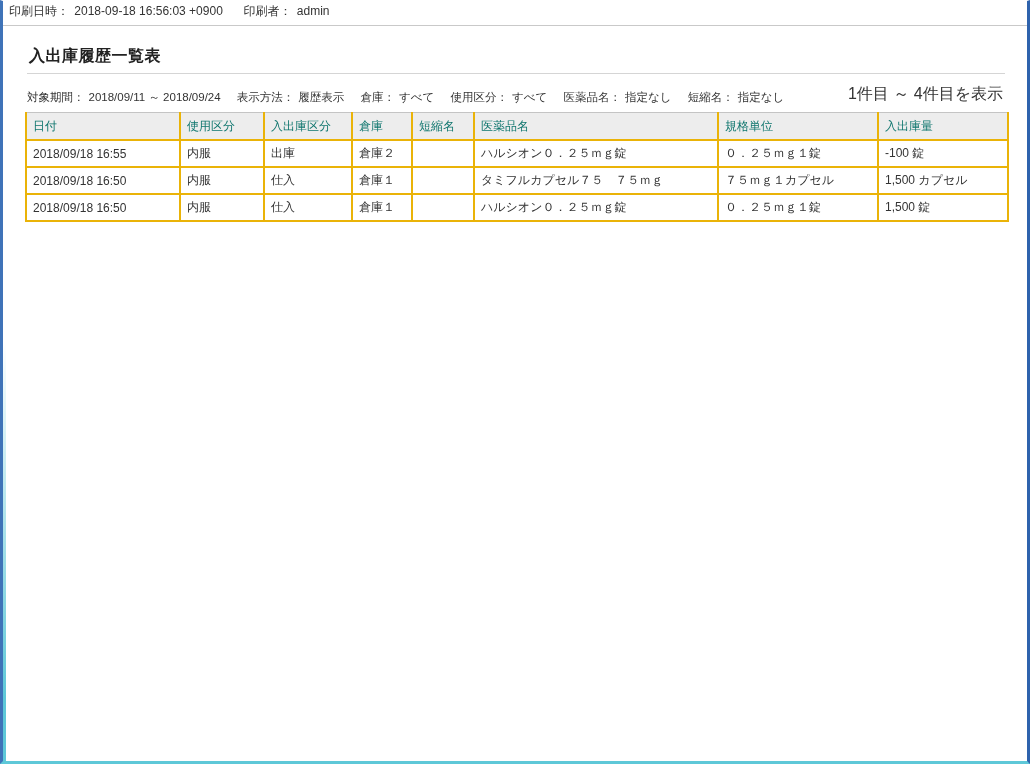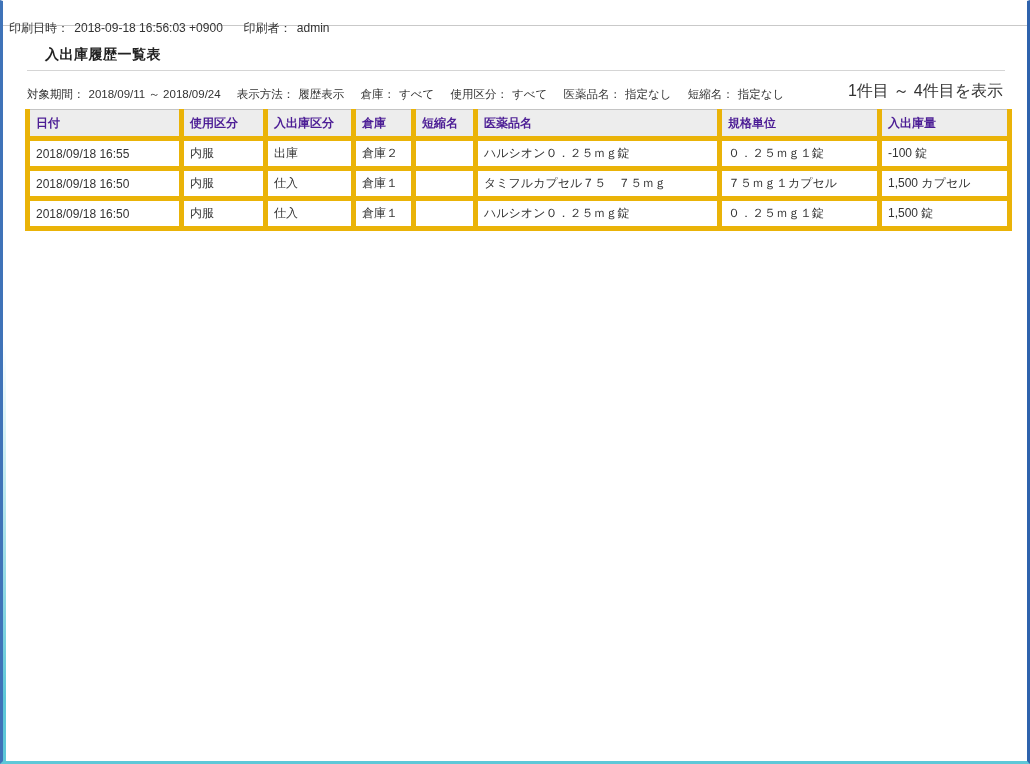--- a/index.html
+++ b/index.html
@@ -37,41 +37,41 @@
     left: 0; bottom: 0;
     width: 3px; height: 420px;
     background: linear-gradient(to bottom, rgba(94,200,216,0) 0%, #5ec8d8 85%);
     pointer-events: none;
   }
 
   
   .print-header {
     box-sizing: border-box;
     height: 25px;
-    padding: 19px 0 0 6px;
+    padding: 2px 0 0 6px;
     border-bottom: 1px solid #c9c9c9;
     background: #ffffff;
     white-space: nowrap;
     font-size: 12px;
     color: #333333;
   }
   .print-header .ph-value { margin-left: 2px; }
   .print-header .ph-gap { display: inline-block; width: 14px; }
 
   
   .content {
     box-sizing: border-box;
     padding: 12px 22px 0 22px;
   }
 
   .page-title {
-    font-size: 14px;
+    font-size: 16px;
     font-weight: bold;
     color: #222222;
-    margin: 8px 0 6px 20px;
+    margin: 8px 0 6px 4px;
     letter-spacing: .5px;
   }
   .title-rule {
     height: 1px;
     background: #d5d5d5;
     margin: 0 0 10px 2px;
   }
 
   
   .criteria-row {
@@ -91,32 +91,32 @@
 
   
   table.history {
     border-collapse: collapse;
     width: 982px;
     table-layout: fixed;
     font-size: 12px;
   }
   table.history th,
   table.history td {
-    border: 5px solid #eab308;
+    border: 2px solid #eab308;
     padding: 3px 6px;
     text-align: left;
     vertical-align: middle;
     height: 19px;
     overflow: hidden;
     white-space: nowrap;
   }
   table.history thead th {
     background: #ededed;
-    font-weight: bold;
-    color: #4c1d95;
+    font-weight: normal;
+    color: #0f766e;
     border-top: 1px solid #c4c4c4;
     border-bottom: 1px solid #c4c4c4;
     height: 20px;
   }
   table.history tbody td {
     background: #ffffff;
     color: #333333;
   }
   .col-date      { width: 154px; }
   .col-usage     { width: 84px; }

